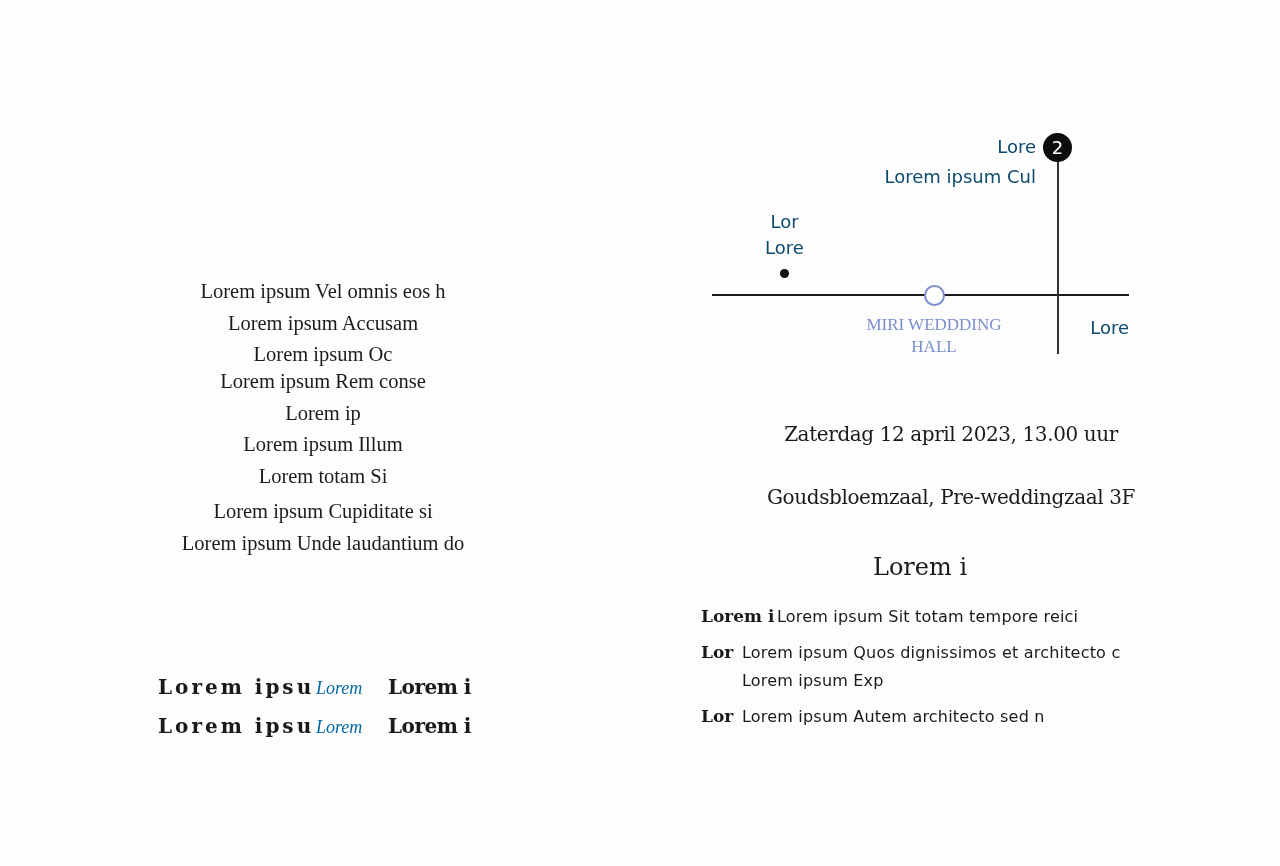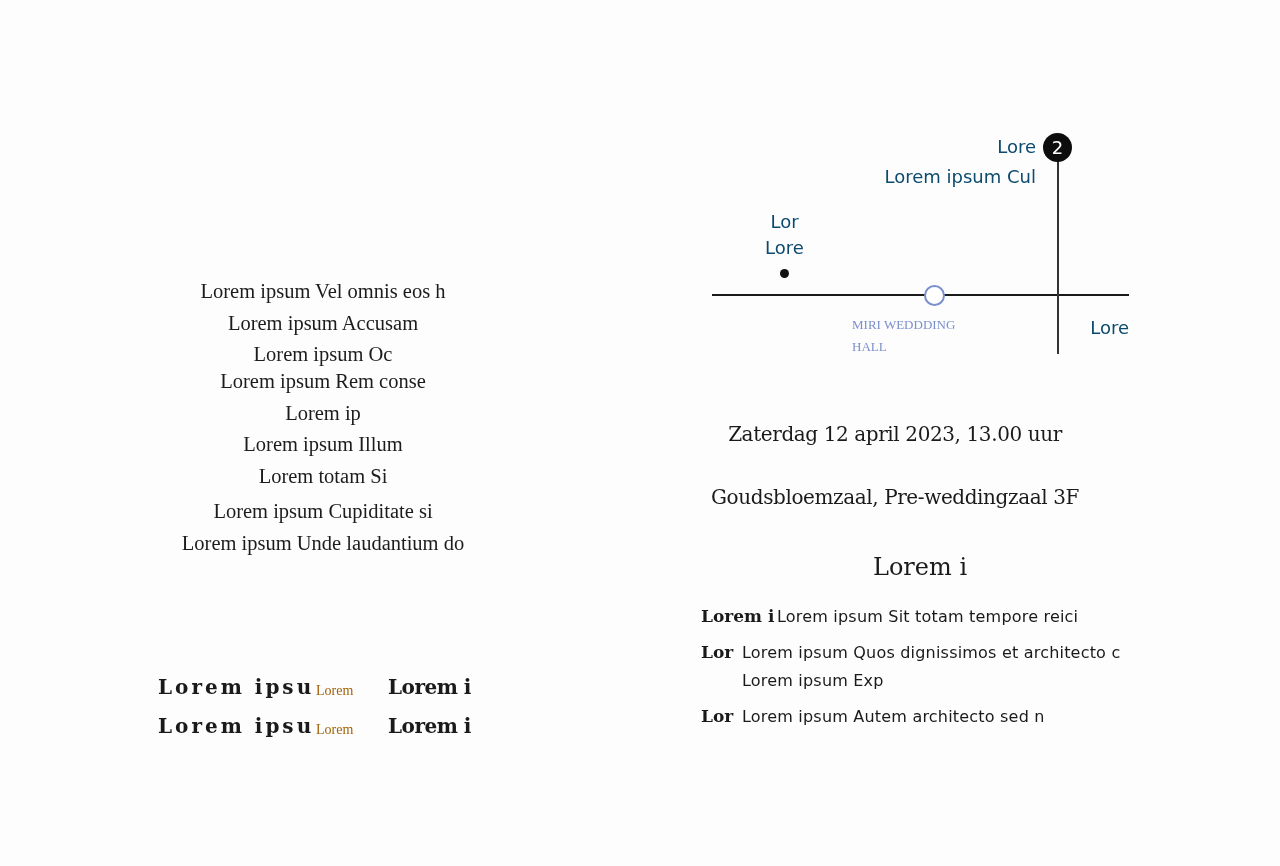--- a/index.html
+++ b/index.html
@@ -19,42 +19,42 @@
   }
   .block { position:absolute; left:140px; width:366px; text-align:center;
     font-family:"Liberation Serif", serif; font-size:20.5px; line-height:31.5px; color:#1c1c1c; }
   .b1 { top:240px;margin-top:36px; }
   .b2 { top:366px; }
   .b3 { top:496px; }
 
   .names { position:absolute; left:158px; top:660px; }
   .name-row { display:flex; align-items:flex-end; height:39px; }
   .n-a { width:158px; font-family:"DejaVu Serif", serif; font-weight:bold; font-size:20px; letter-spacing:3px; color:#1a1a1a; }
-  .n-b { width:72px; font-family:"Liberation Serif", serif; font-size:14px; color:#a16207; }
+  .n-b { width:72px; font-family:"Liberation Serif", serif; font-size:18px; color:#0369a1;font-style:italic; }
   .n-c { font-family:"DejaVu Serif", serif; font-weight:bold; font-size:20px; color:#1a1a1a; letter-spacing:-0.5px; }
 
   
   .map { position:absolute; left:712px; top:130px; width:420px; height:230px; }
   .map .hline { position:absolute; left:0; top:164px; width:417px; height:2px; background:#1a1a1a; }
   .map .vline { position:absolute; left:345px; top:18px; width:2px; height:206px; background:#333; }
   .map .badge { position:absolute; left:331px; top:3px; width:29px; height:29px; border-radius:50%;
     background:#0d0d0d; color:#fff; font-family:"DejaVu Sans", sans-serif; font-size:18px;
     display:flex; align-items:center; justify-content:center; }
   .map .dot { position:absolute; left:68px; top:139px; width:9px; height:9px; border-radius:50%; background:#111; }
   .map .ring { position:absolute; left:212px; top:155px; width:17px; height:17px; border-radius:50%;
     border:2.5px solid #7b8fcc; background:#fff; }
   .map .lbl { position:absolute; font-family:"DejaVu Sans", sans-serif; font-size:18px; color:#0c4a6e; white-space:nowrap; }
   .map .l-top { right:96px; top:6px; }
   .map .l-cul { right:96px; top:36px; }
   .map .l-lor { left:44px; top:79px; width:57px; text-align:center; line-height:26px; }
   .map .l-right { right:3px; top:187px; }
-  .map .hall { position:absolute; left:140px; top:184px; width:164px; 
-    font-family:"Liberation Serif", serif; font-size:13px; line-height:22px; color:#7b8fcc; }
+  .map .hall { position:absolute; left:140px; top:184px; width:164px; text-align:center;
+    font-family:"Liberation Serif", serif; font-size:17px; line-height:22px; color:#7b8fcc; }
 
-  .event { position:absolute; left:680px; width:430px; text-align:center;
+  .event { position:absolute; left:736px; width:430px; text-align:center;
     font-family:"DejaVu Serif", serif; font-size:20px; color:#1a1a1a; letter-spacing:-0.4px; }
   .e1 { top:422px; }
   .e2 { top:461px;margin-top:24px; }
 
   .sec-title { position:absolute; left:820px; width:200px; top:553px; text-align:center;
     font-family:"DejaVu Serif", serif; font-size:24px; color:#1a1a1a; }
 
   .sched { position:absolute; left:701px; top:603px; width:440px; }
   .srow { display:flex; align-items:flex-start; margin-bottom:8px; }
   .s-label { font-family:"DejaVu Serif", serif; font-weight:bold; font-size:17px; line-height:27px; color:#1a1a1a; flex:none; }

